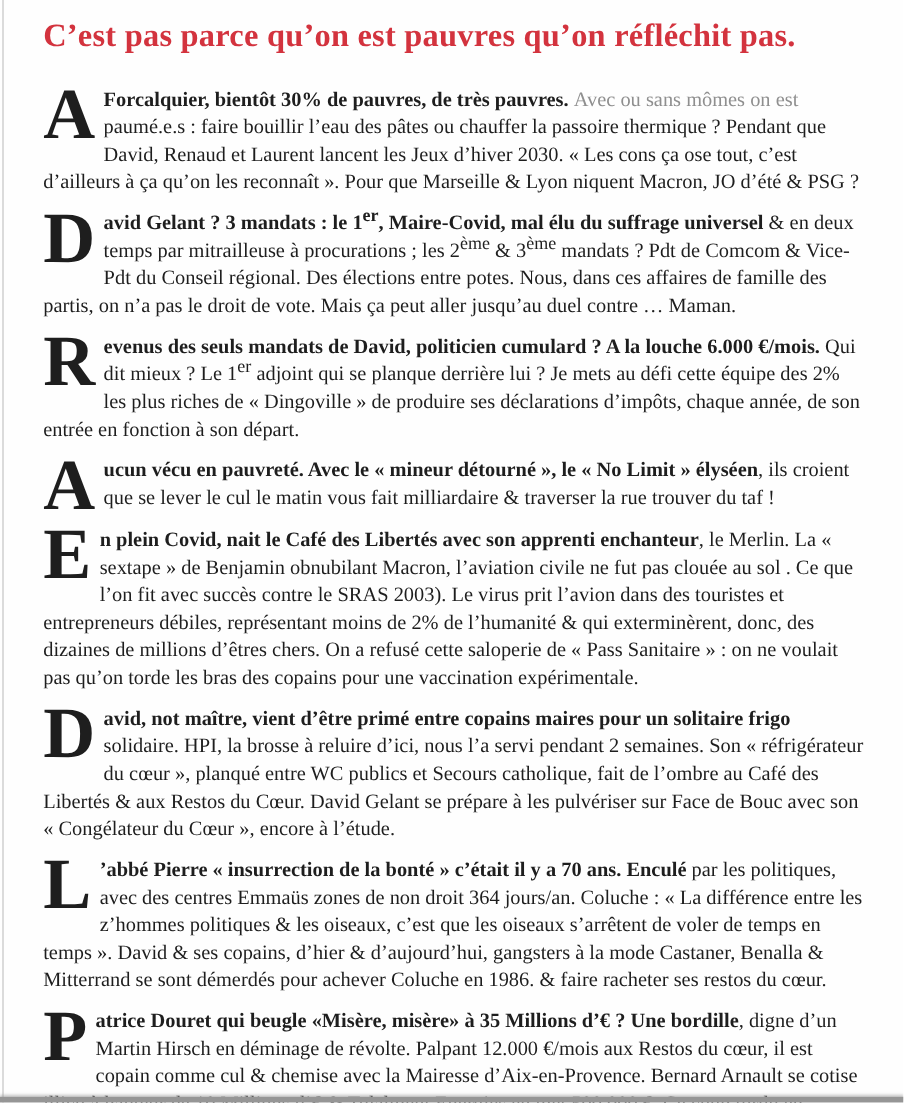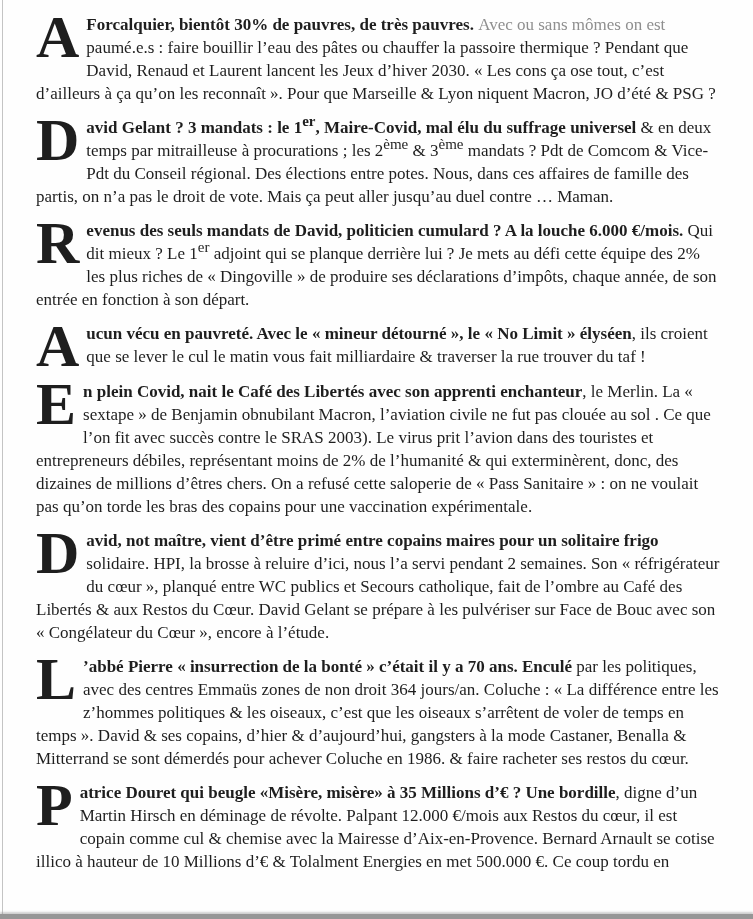--- a/index.html
+++ b/index.html
@@ -52,20 +52,21 @@
   .seg-bold { font-weight: bold; }
   .seg-faded { }
   sup.ord { font-size: 15px; line-height: 0; vertical-align: super; }
 </style>
 </head>
 <body>
 
 <div class="page" style="background: rgb(254, 254, 254); color: rgb(30, 30, 30);">
   <div class="left-edge-line"></div>
   <div class="content">
+    <h1 class="doc-title" style="color: rgb(211, 51, 62);">C’est pas parce qu’on est pauvres qu’on réfléchit pas.</h1>
     <div id="paragraphs">
         <p class="para"><span class="dropcap">A</span><span class="seg-bold">Forcalquier, bientôt 30% de pauvres, de très pauvres. </span><span class="seg-faded" style="color: rgb(143, 143, 143);">Avec ou sans mômes on est </span><span>paumé.e.s : faire bouillir l’eau des pâtes ou chauffer la passoire thermique ? Pendant que David, Renaud et Laurent lancent les Jeux d’hiver 2030. « Les cons ça ose tout, c’est d’ailleurs à ça qu’on les reconnaît ». Pour que Marseille &amp; Lyon niquent Macron, JO d’été &amp; PSG ?</span></p>
         <p class="para"><span class="dropcap">D</span><span class="seg-bold">avid Gelant ? 3 mandats : le 1</span><span class="seg-bold"><sup class="ord">er</sup></span><span class="seg-bold">, Maire-Covid, mal élu du suffrage universel</span><span> &amp; en deux temps par mitrailleuse à procurations ; les 2</span><span><sup class="ord">ème</sup></span><span> &amp; 3</span><span><sup class="ord">ème</sup></span><span> mandats ? Pdt de Comcom &amp; Vice-Pdt du Conseil régional. Des élections entre potes. Nous, dans ces affaires de famille des partis, on n’a pas le droit de vote. Mais ça peut aller jusqu’au duel contre … Maman.</span></p>
         <p class="para"><span class="dropcap">R</span><span class="seg-bold">evenus des seuls mandats de David, politicien cumulard ? A la louche 6.000 €/mois.</span><span> Qui dit mieux ? Le 1</span><span><sup class="ord">er</sup></span><span> adjoint qui se planque derrière lui ? Je mets au défi cette équipe des 2% les plus riches de « Dingoville » de produire ses déclarations d’impôts, chaque année, de son entrée en fonction à son départ.</span></p>
         <p class="para"><span class="dropcap">A</span><span class="seg-bold">ucun vécu en pauvreté. Avec le « mineur détourné », le « No Limit » élyséen</span><span>, ils croient que se lever le cul le matin vous fait milliardaire &amp; traverser la rue trouver du taf !</span></p>
         <p class="para"><span class="dropcap">E</span><span class="seg-bold">n plein Covid, nait le Café des Libertés avec son apprenti enchanteur</span><span>, le Merlin. La « sextape » de Benjamin obnubilant Macron, l’aviation civile ne fut pas clouée au sol . Ce que l’on fit avec succès contre le SRAS 2003). Le virus prit l’avion dans des touristes et entrepreneurs débiles, représentant moins de 2% de l’humanité &amp; qui exterminèrent, donc, des dizaines de millions d’êtres chers. On a refusé cette saloperie de « Pass Sanitaire » : on ne voulait pas qu’on torde les bras des copains pour une vaccination expérimentale.</span></p>
         <p class="para"><span class="dropcap">D</span><span class="seg-bold">avid, not maître, vient d’être primé entre copains maires pour un solitaire frigo</span><span> solidaire. HPI, la brosse à reluire d’ici, nous l’a servi pendant 2 semaines. Son « réfrigérateur du cœur », planqué entre WC publics et Secours catholique, fait de l’ombre au Café des Libertés &amp; aux Restos du Cœur. David Gelant se prépare à les pulvériser sur Face de Bouc avec son « Congélateur du Cœur », encore à l’étude.</span></p>
         <p class="para"><span class="dropcap">L</span><span class="seg-bold">’abbé Pierre « insurrection de la bonté » c’était il y a 70 ans. Enculé</span><span> par les politiques, avec des centres Emmaüs zones de non droit 364 jours/an. Coluche : « La différence entre les z’hommes politiques &amp; les oiseaux, c’est que les oiseaux s’arrêtent de voler de temps en temps ». David &amp; ses copains, d’hier &amp; d’aujourd’hui, gangsters à la mode Castaner, Benalla &amp; Mitterrand se sont démerdés pour achever Coluche en 1986. &amp; faire racheter ses restos du cœur.</span></p>
         <p class="para"><span class="dropcap">P</span><span class="seg-bold">atrice Douret qui beugle «Misère, misère» à 35 Millions d’€ ? Une bordille</span><span>, digne d’un Martin Hirsch en déminage de révolte. Palpant 12.000 €/mois aux Restos du cœur, il est copain comme cul &amp; chemise avec la Mairesse d’Aix-en-Provence. Bernard Arnault se cotise illico à hauteur de 10 Millions d’€ &amp; Tolalment Energies en met 500.000 €. Ce coup tordu en</span></p>
       </div>

